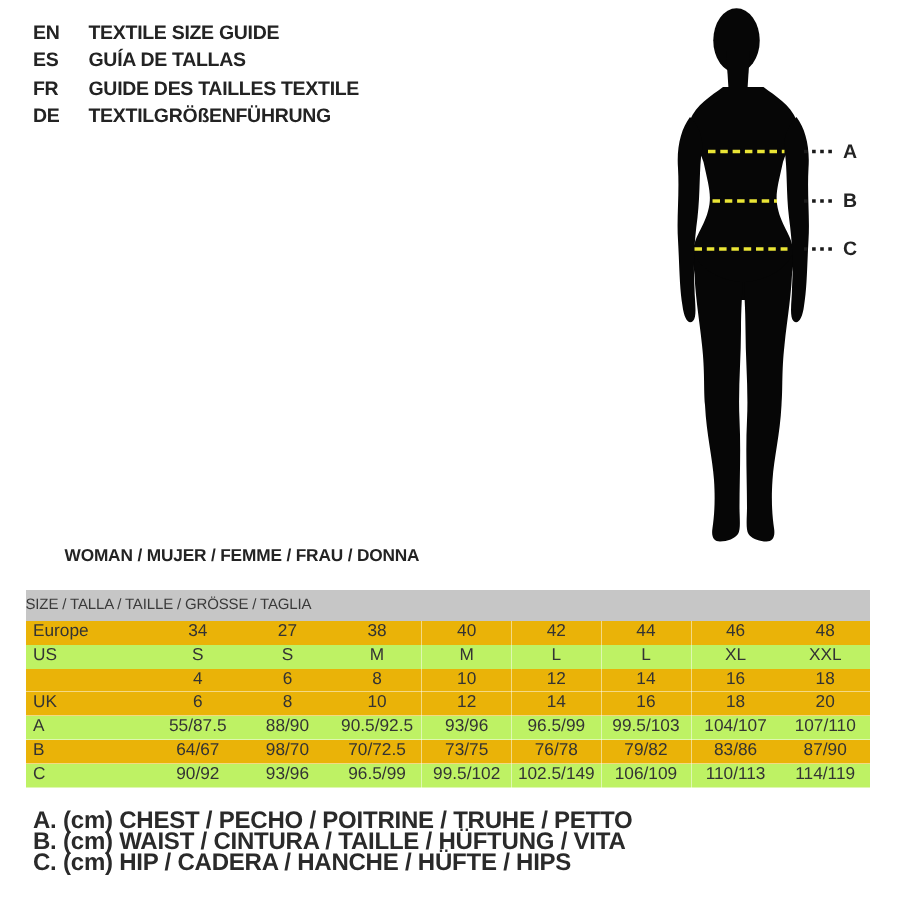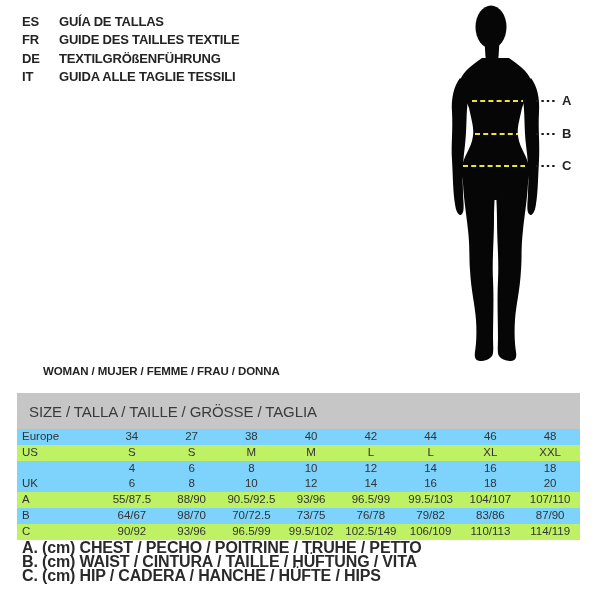--- a/index.html
+++ b/index.html
@@ -16,48 +16,48 @@
   .marker-label{position:absolute;font-size:13px;font-weight:bold;color:#232323;width:14px;text-align:left;}
   .marker-a{left:562px;top:93px;}
   .marker-b{left:562px;top:126px;}
   .marker-c{left:562px;top:158px;}
   
   .gender-title{position:absolute;left:22px;top:365px;font-size:11.5px;font-weight:bold;letter-spacing:-0.1px;color:#232323;margin-left:21px;}
   
   .size-table{position:absolute;left:17px;top:393px;width:563px;border-collapse:collapse;table-layout:fixed;}
   .size-table td,.size-table th{padding:0;font-size:11.5px;font-weight:normal;color:#333;text-align:center;vertical-align:middle;height:15.8px;line-height:15.8px;white-space:nowrap;overflow:hidden;}
   .size-table .lbl{text-align:left;padding-left:5px;width:85px;}
-  .size-table .hdr th{background:#c6c6c6;text-align:left;height:36px;line-height:21px;font-size:15px;color:#3a3a3a;letter-spacing:-0.1px;padding-left:12px;}
+  .size-table .hdr th{background:#c6c6c6;text-align:left;height:21px;line-height:21px;font-size:10px;color:#3a3a3a;letter-spacing:-0.1px;}
   .row-gray td{background:#bef264;}
-  .row-white td{background:#7dd3fc;margin-top:16px;}
+  .row-white td{background:#eab308;margin-top:16px;}
   
   .legend{position:absolute;left:22px;top:541px;}
   .legend-line{font-size:16px;font-weight:bold;line-height:13.8px;letter-spacing:-0.15px;color:#2a2a2a;}
 </style>
 </head>
 <body>
 
 <div class="page">
 
   <div class="lang-list">
     <div class="lang-row">
+      <span class="lang-code">EN</span>
+      <span class="lang-label">TEXTILE SIZE GUIDE</span>
+    </div>
+    <div class="lang-row">
       <span class="lang-code">ES</span>
       <span class="lang-label">GUÍA DE TALLAS</span>
     </div>
     <div class="lang-row">
       <span class="lang-code">FR</span>
       <span class="lang-label">GUIDE DES TAILLES TEXTILE</span>
     </div>
     <div class="lang-row">
       <span class="lang-code">DE</span>
       <span class="lang-label">TEXTILGRÖßENFÜHRUNG</span>
-    </div>
-    <div class="lang-row">
-      <span class="lang-code">IT</span>
-      <span class="lang-label">GUIDA ALLE TAGLIE TESSILI</span>
     </div>
   </div>
 
   <div class="figure-wrap">
     <svg width="150" height="370" viewBox="0 0 150 370">
       <g fill="#060606" stroke="none">
 
         <ellipse cx="61" cy="27" rx="15.5" ry="21.5"></ellipse>
 
         <path d="M54,34 L70,34 L68,64 L56,64 Z"></path>

